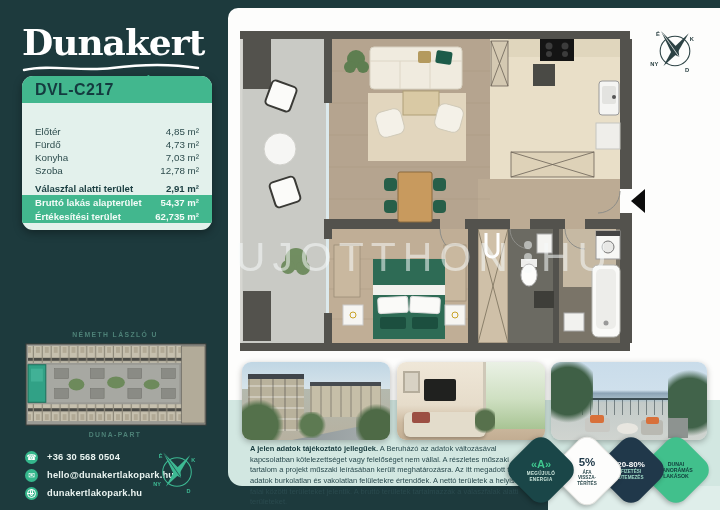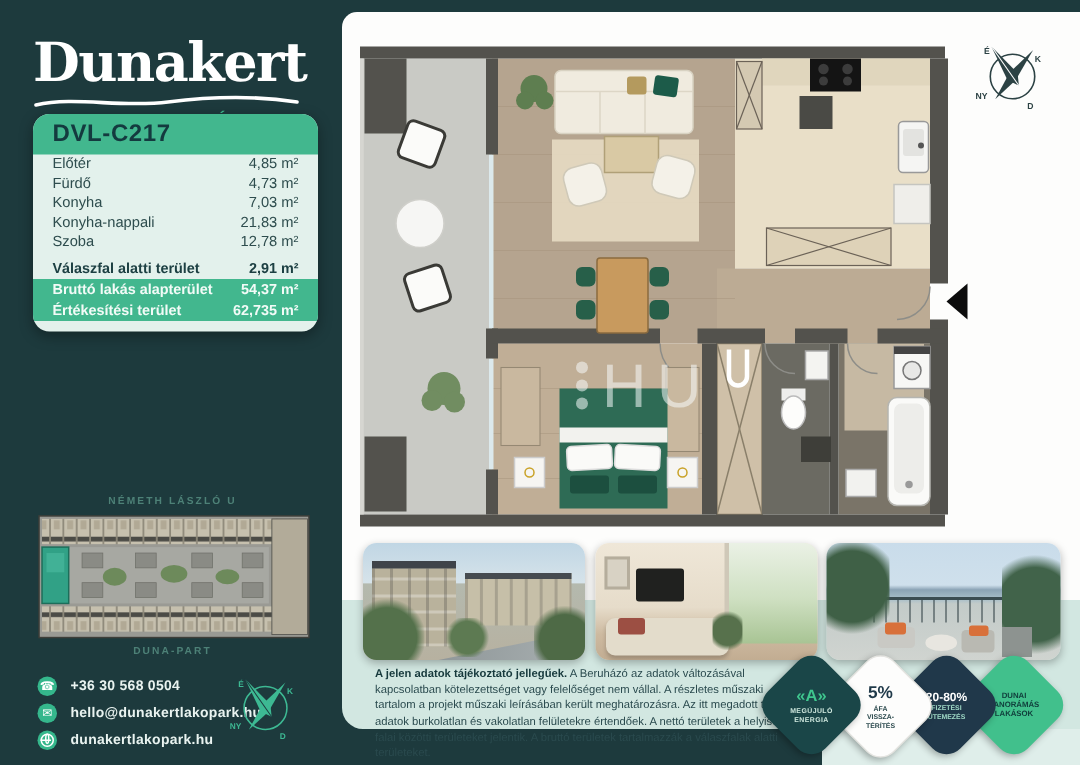--- a/index.html
+++ b/index.html
@@ -11,21 +11,21 @@
   .logo-name{font-family:"DejaVu Serif",serif;font-weight:bold;font-size:36px;line-height:1.05;
              color:#ffffff;letter-spacing:-1px;}
   .logo-wave{display:block;margin-top:1px;}
   .logo-sub{text-align:right;margin-top:2px;color:#3fbf92;font-size:11.5px;font-weight:bold;
             letter-spacing:4px;}
 
   .unit-card{position:absolute;left:22px;top:76px;width:190px;border-radius:11px;overflow:hidden;
              background:#e3f1ec;box-shadow:0 3px 9px rgba(0,0,0,.35);}
   .card-header{background:#42b78e;height:27px;display:flex;align-items:center;padding-left:13px;
                font-size:16px;font-weight:800;color:#143a3f;letter-spacing:.4px;}
-  .card-body{padding:0 0 7px;}
+  .card-body{padding:22px 0 7px;}
   .room-row{display:flex;justify-content:space-between;align-items:center;height:13px;
             padding:0 13px;font-size:9.8px;color:#2e4d4e;}
   .sum-gap{height:4px;}
   .sum-row{display:flex;justify-content:space-between;align-items:center;height:14px;
            padding:0 13px;font-size:9.6px;font-weight:bold;}
   .sum-green{background:#42b78e;color:#f2fbf7;}
   .sum-light{color:#1d4043;}
 
   .site-label{position:absolute;left:20px;width:190px;text-align:center;font-size:6.8px;
               font-weight:bold;letter-spacing:1.4px;color:#4d8177;}
@@ -109,24 +109,20 @@
         <span>Előtér</span>
         <span>4,85 m²</span>
       </div>
       <div class="room-row">
         <span>Fürdő</span>
         <span>4,73 m²</span>
       </div>
       <div class="room-row">
         <span>Konyha</span>
         <span>7,03 m²</span>
-      </div>
-      <div class="room-row">
-        <span>Konyha-nappali</span>
-        <span>21,83 m²</span>
       </div>
       <div class="room-row">
         <span>Szoba</span>
         <span>12,78 m²</span>
       </div>
       <div class="sum-gap"></div>
       <div class="sum-row sum-light">
         <span>Válaszfal alatti terület</span>
         <span>2,91 m²</span>
       </div>
@@ -366,20 +362,21 @@
       <polygon points="-22,7 0,-4 26,-8 0,4" fill="currentColor"></polygon>
       <line x1="0" y1="-30" x2="0" y2="9" stroke="#ffffff" stroke-width="0.8"></line>
     </g>
     <text x="-23" y="-18">É</text>
     <text x="18" y="-12">K</text>
     <text x="12" y="26">D</text>
     <text x="-30" y="18">NY</text>
   </svg>
 
   <div class="watermark">
+    <span class="wm-text">UJOTTHON</span>
     <span class="wm-dots">
       <span class="wm-dot"></span>
         <span class="wm-dot"></span>
         <span class="wm-dot"></span>
     </span>
     <span class="wm-text">HU</span>
   </div>
 
   <div class="photo" id="photo1">
     <div class="pd" style="left:4%;top:16%;width:38%;height:66%;background:repeating-linear-gradient(90deg,rgba(55,55,55,.25) 0 2px,transparent 2px 12px),repeating-linear-gradient(0deg,rgba(255,255,255,.3) 0 2px,transparent 2px 11px),#b9b29c;border-top:5px solid #3f444a;"></div>

